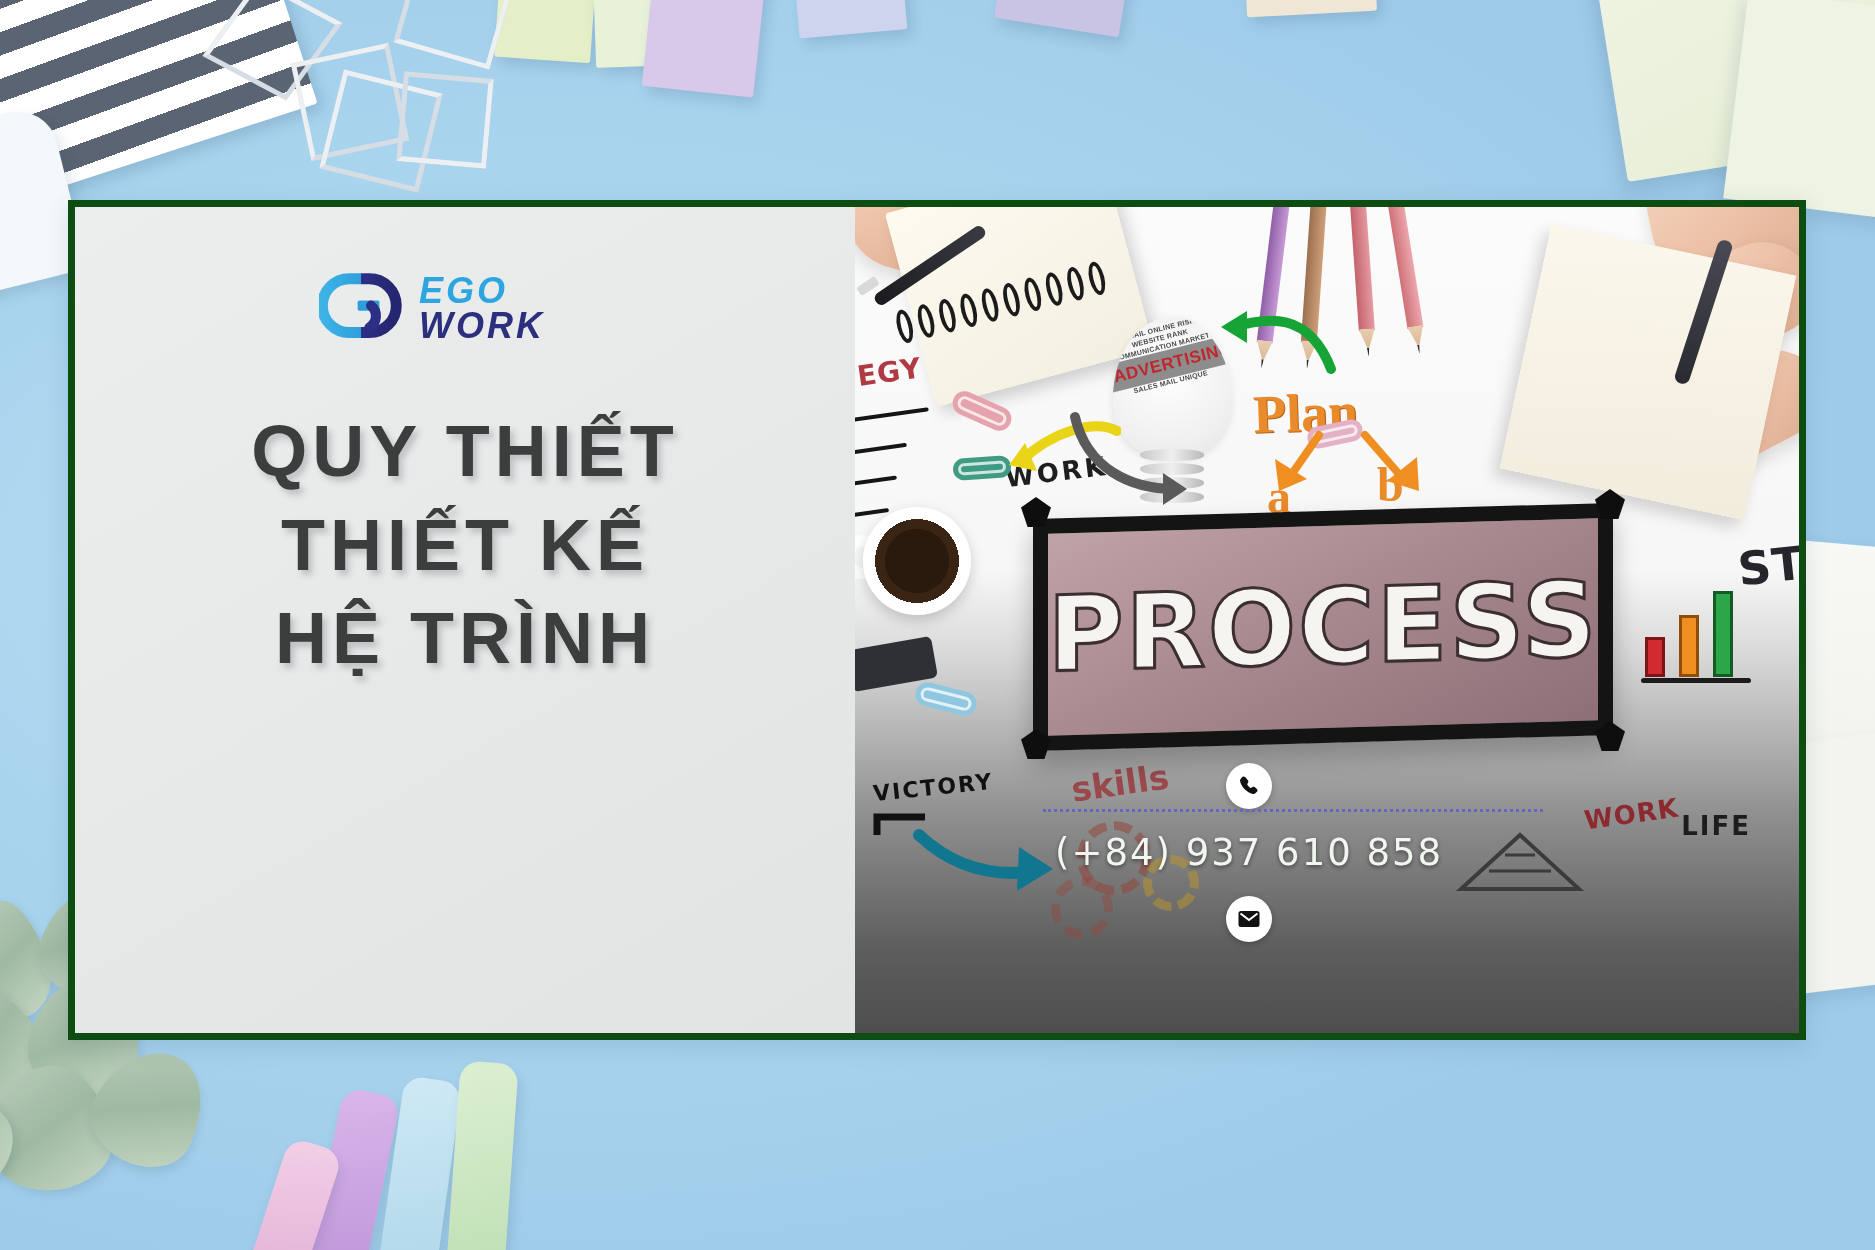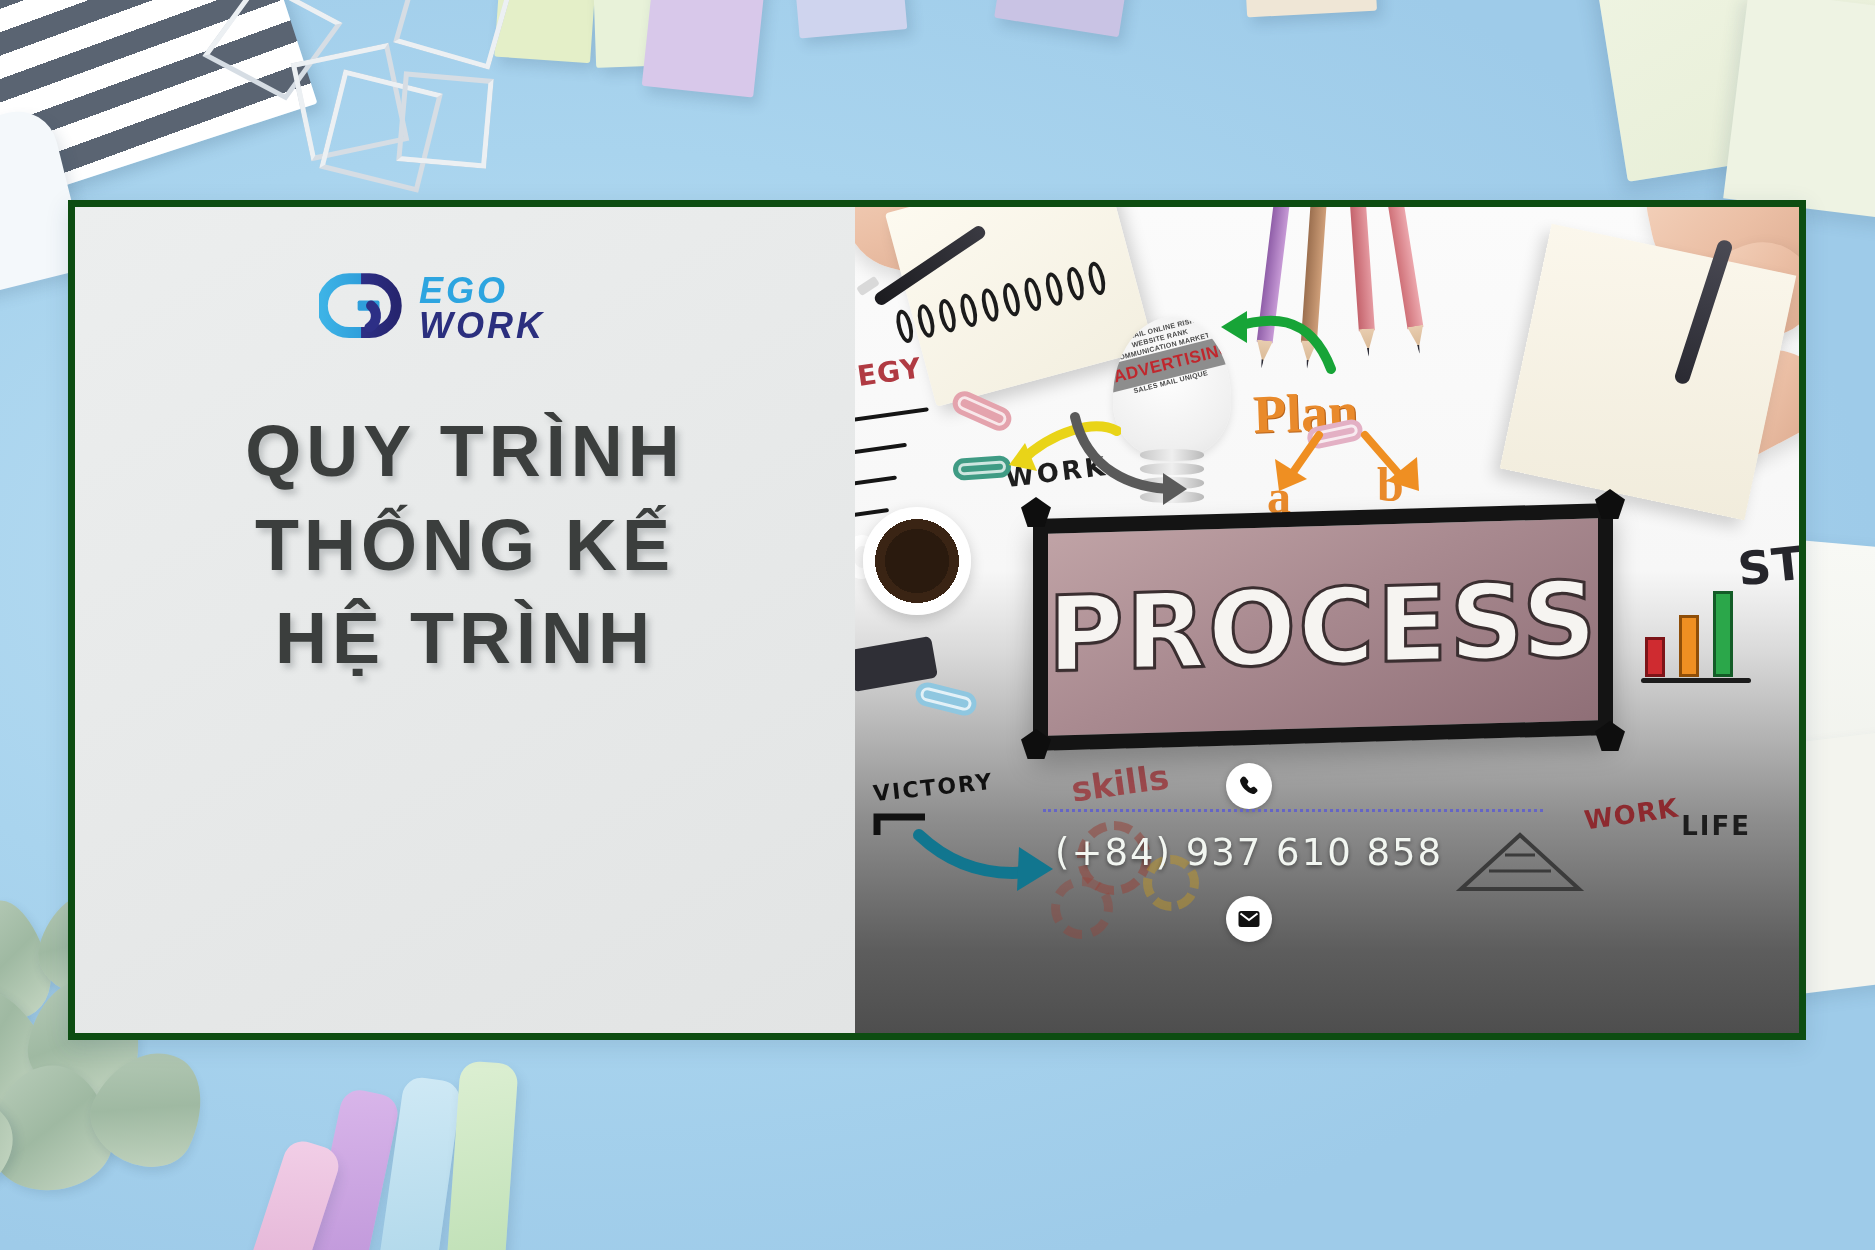--- a/index.html
+++ b/index.html
@@ -385,22 +385,22 @@
           <path d="M62 46 a16 16 0 0 1 -2 26" fill="none" stroke="#2d2f86" stroke-width="12" stroke-linecap="round"></path>
         </svg>
       </div>
       <div id="logo-text">
         <span id="logo-ego">EGO</span>
         <span id="logo-solar">WORK</span>
       </div>
     </div>
 
     <div id="headline">
-      <div>QUY TRÌNH</div>
-      <div>THỐNG KẾ</div>
+      <div>QUY THIẾT</div>
+      <div>THIẾT KẾ</div>
       <div>HỆ TRÌNH</div>
     </div>
   </div>
 
   <div id="photo">
 
     <div class="pitem hand" style="left:-10px; top:-60px; width:180px; height:130px; border-radius:60px 40px 50px 60px; transform:rotate(14deg);"></div>
     <div class="pitem hand" style="left:88px; top:-8px; width:112px; height:62px; border-radius:40px 50px 30px 40px; transform:rotate(26deg);"></div>
     <div class="pitem hand" style="right:-40px; top:-72px; width:190px; height:150px; border-radius:60px 60px 50px 70px; transform:rotate(-12deg);"></div>
     <div class="pitem hand" style="right:-16px; top:44px; width:150px; height:96px; border-radius:50px 60px 50px 60px; transform:rotate(-22deg);"></div>

